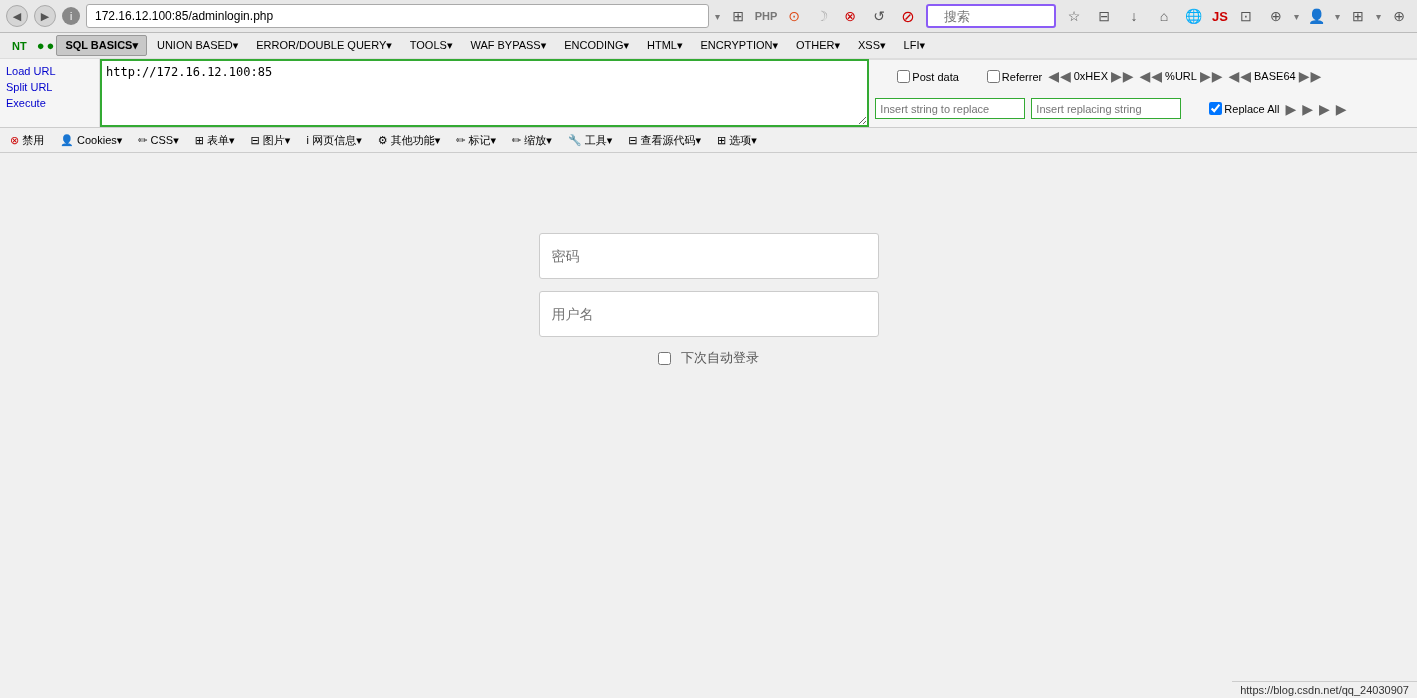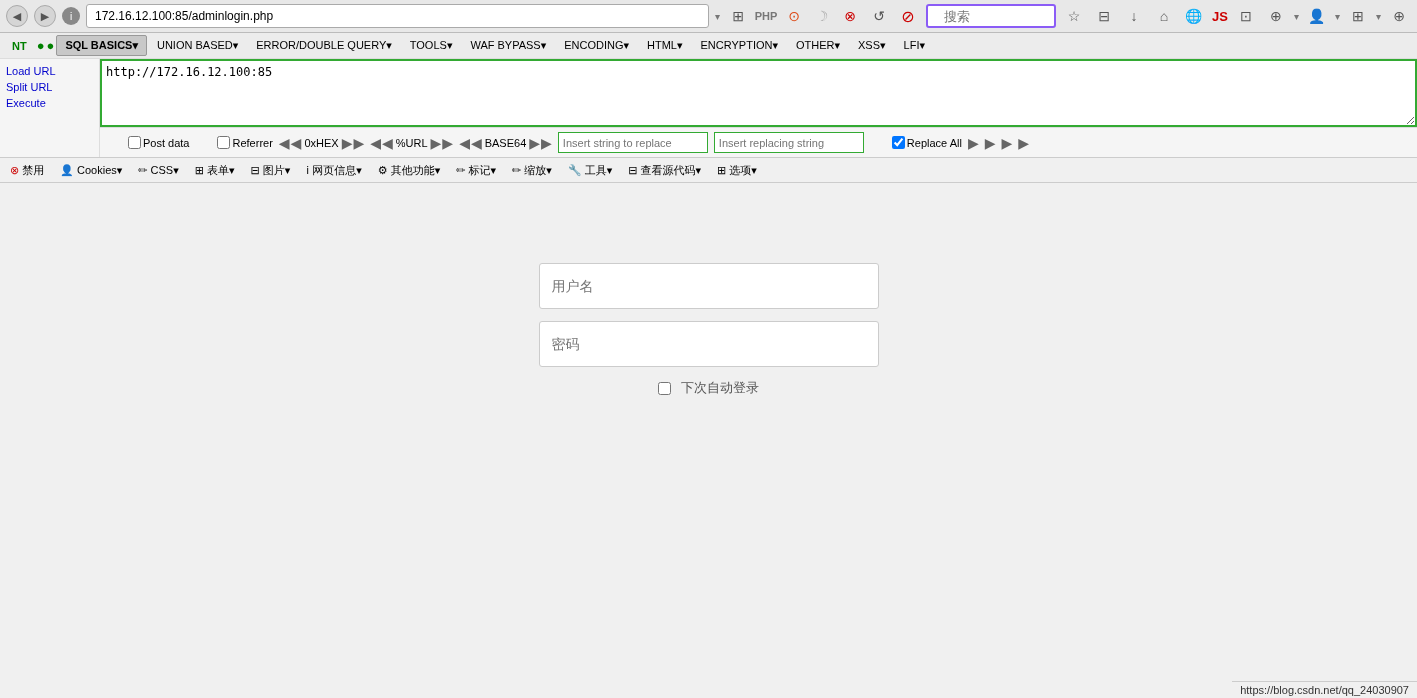--- a/index.html
+++ b/index.html
@@ -25,21 +25,21 @@
     .hackbar-menu-item { padding: 3px 8px; font-size: 11px; cursor: pointer; border-radius: 2px; white-space: nowrap; }
     .hackbar-menu-item.active { background: #d0d0d0; }
     .menu-green { color: green; font-weight: bold; }
 
     
     .hackbar-main { display: flex; }
     .hackbar-sidebar { display: flex; flex-direction: column; padding: 4px 6px; border-right: 1px solid #ddd; min-width: 100px; background: #f5f5f5; }
     .sidebar-btn { font-size: 11px; color: #0000cc; cursor: pointer; padding: 2px 0; }
 
     
-    .hackbar-url-area { flex: 1; display: flex; flex-direction: column; }
+    .hackbar-url-area { flex: 1; display: flex; }
     .url-textarea { width: 100%; min-height: 68px; border: 2px solid #33aa33; outline: none; font-size: 12px; padding: 4px; resize: vertical; font-family: monospace; background: white; }
 
     
     .hackbar-options { display: flex; align-items: center; padding: 4px 6px; gap: 6px; flex-wrap: wrap; border-top: 1px solid #ddd; background: #f5f5f5; }
     .opt-checkbox { display: flex; align-items: flex-end; gap: 2px; font-size: 11px; cursor: pointer; margin-left: 22px; }
     .opt-checkbox input { cursor: pointer; }
     .encode-btn { display: flex; align-items: center; gap: 1px; font-size: 11px; cursor: pointer; }
     .arrow-left { color: #666; font-size: 14px; }
     .arrow-right { color: #666; font-size: 14px; }
     .encode-label { font-size: 11px; padding: 0 2px; }
@@ -228,22 +228,22 @@
     </button>
     <button class="firebug-btn">
       <span>⊞</span>
       <span>选项▾</span>
     </button>
   </div>
 </div>
 
 <div class="page-content">
   <div class="login-container">
+    <input class="login-input" type="password" placeholder="密码" style="">
     <input class="login-input" type="text" placeholder="用户名" style="">
-    <input class="login-input" type="password" placeholder="密码" style="">
     <div class="remember-row">
       <input type="checkbox" style="">
       <span>下次自动登录</span>
     </div>
   </div>
 </div>
 
 <div class="status-bar">
   <span>https://blog.csdn.net/qq_24030907</span>
 </div>

